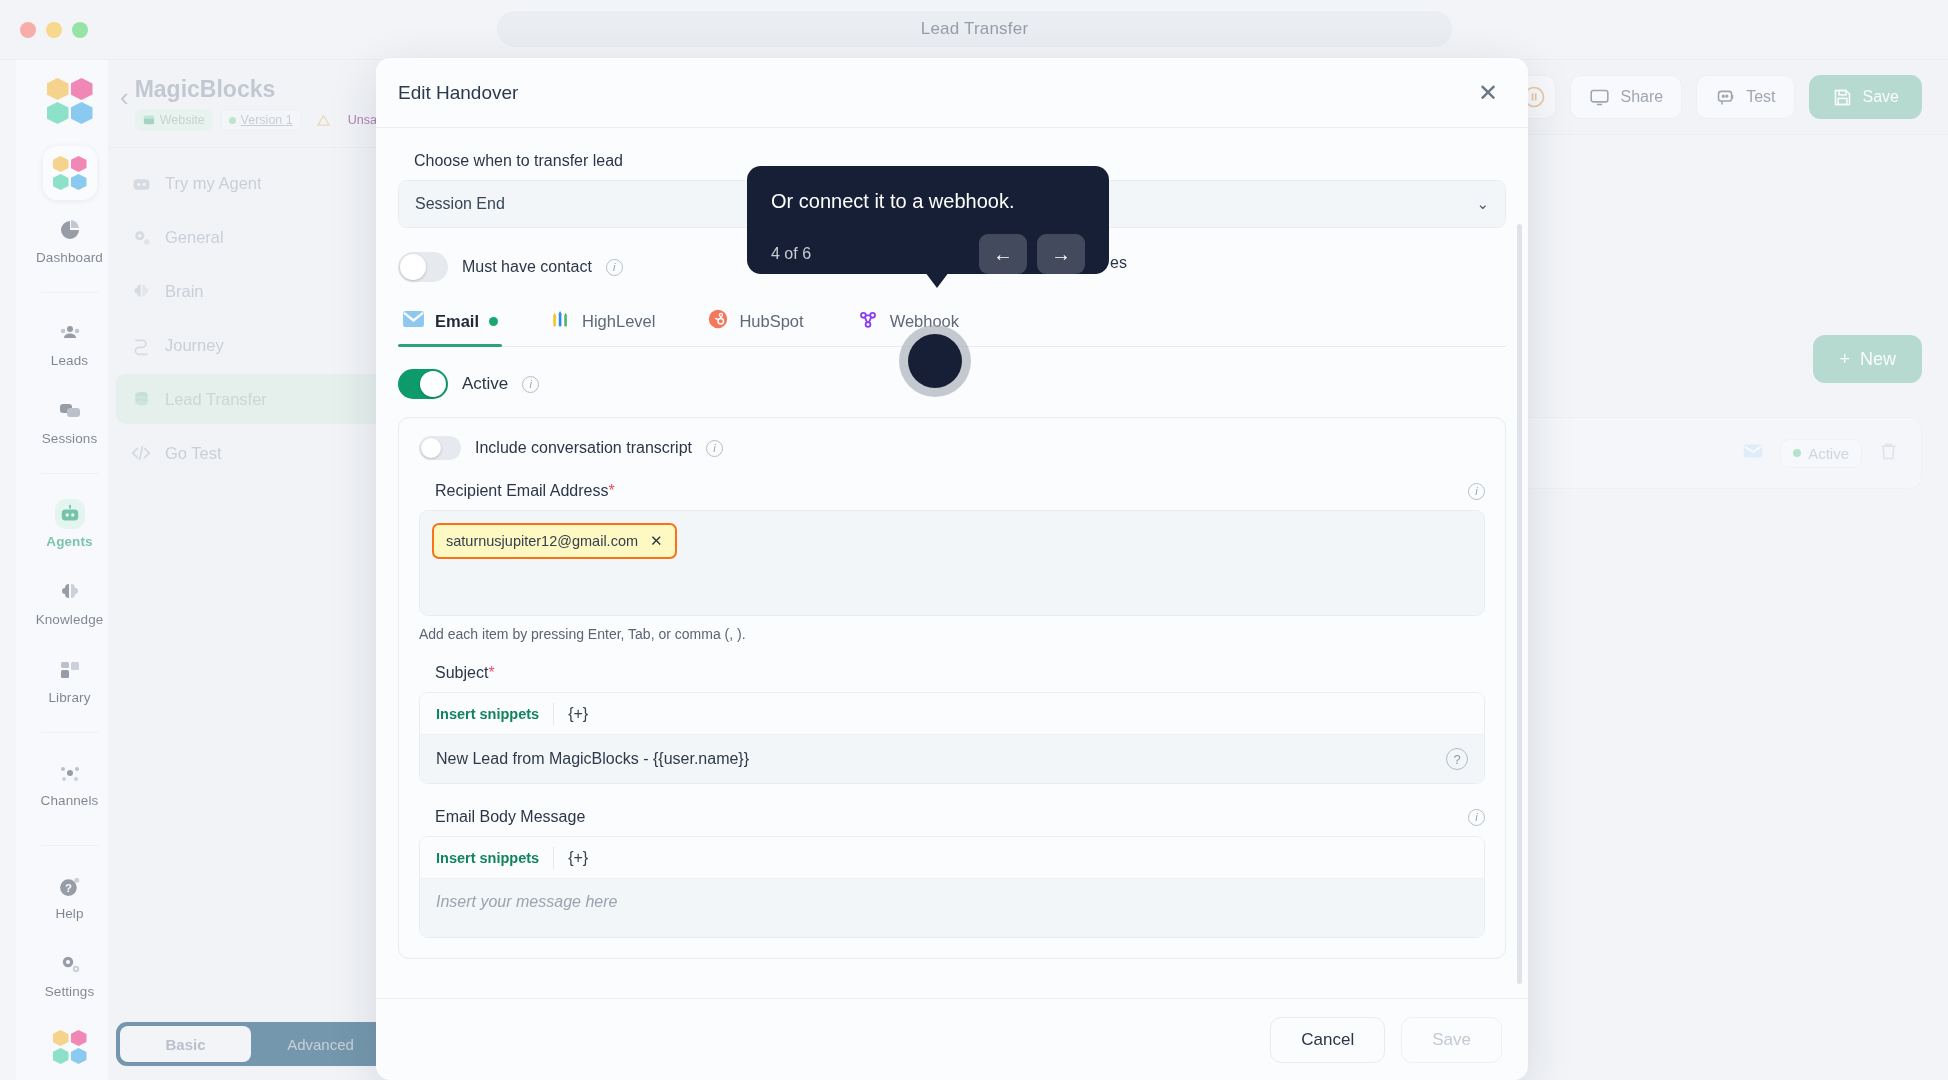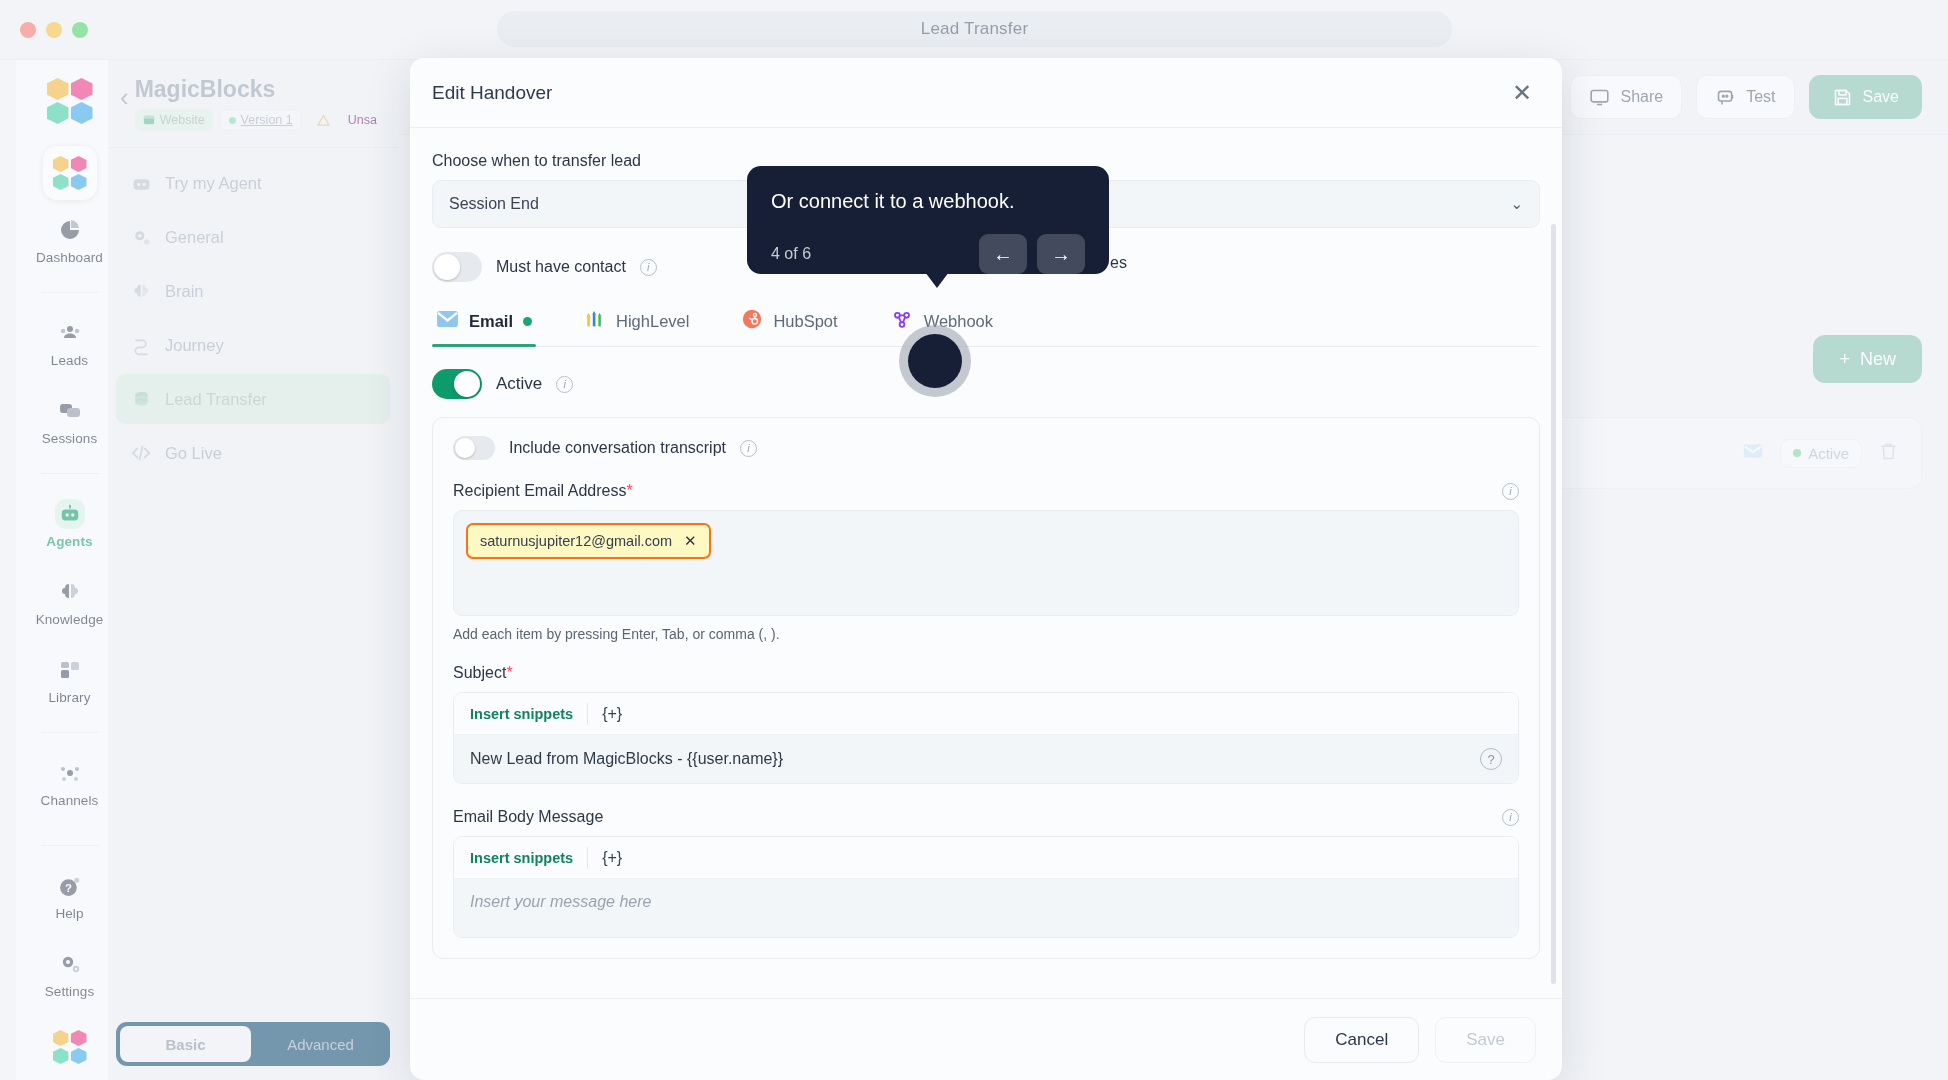--- a/index.html
+++ b/index.html
@@ -118,35 +118,35 @@
   }
   .mini-badge {
     display:flex; align-items:center; gap:7px; font-size:15px; color:#b3bcc7;
     background:#f7f9fb; border:1px solid #eaedf2; padding:5px 12px; border-radius:9px;
   }
   .mini-badge .gdot{ width:8px;height:8px;border-radius:50%;background:#7fd3a5; }
 
   
   .overlay { position:absolute; inset:0; background:rgba(245,247,250,.45); }
   .modal {
-    position:absolute; left:410px; top:58px; width:1152px; height:1022px;
+    position:absolute; left:376px; top:58px; width:1152px; height:1022px;
     background:#fbfcfd; border-radius:14px;
     box-shadow:0 12px 48px rgba(20,30,50,.13);
     display:flex; flex-direction:column; overflow:hidden;
   }
   .modal-head {
     height:70px; flex:0 0 70px; display:flex; align-items:center;
     justify-content:space-between; padding:0 30px 0 22px;
     border-bottom:1px solid #edf0f3;
   }
   .modal-title { font-size:19px; color:#2c3a4e; }
   .close-x { font-size:24px; color:#6b7684; cursor:pointer; line-height:1; }
   .modal-body { flex:1; overflow:hidden; position:relative; padding:24px 22px 0; }
 
-  .field-label { font-size:16px; color:#2b3648; margin-bottom:10px; }
+  .field-label { font-size:16px; color:#2b3648; margin-bottom:10px;margin-left:16px; }
   .req { color:#ef4a6b; }
   .select {
     height:48px; background:#f3f6f9; border:1px solid #e9edf2; border-radius:9px;
     display:flex; align-items:center; justify-content:space-between;
     padding:0 16px; font-size:16px; color:#394656; cursor:pointer;
   }
   .chev { color:#4a5566; font-size:15px; }
 
   .toggle-row { display:flex; align-items:center; gap:14px; margin-top:24px; }
   .tgl { width:42px; height:24px; border-radius:12px; background:#e6e9ee; position:relative; cursor:pointer; }
@@ -448,21 +448,21 @@
           </svg>
       </span>
       <span>Lead Transfer</span>
     </div>
     <div class="panel-item">
       <span class="pic">
         <svg width="22" height="22" viewBox="0 0 24 24" fill="none" stroke="#96a0ad" stroke-width="2" stroke-linecap="round">
             <path d="M8 7 3 12l5 5M16 7l5 5-5 5M13.5 5l-3 14"></path>
           </svg>
       </span>
-      <span>Go Live</span>
+      <span>Go Test</span>
     </div>
 
     <div class="basicadv">
       <div class="ba-tab on">Basic</div>
       <div class="ba-tab">Advanced</div>
     </div>
   </div>
 
   <div class="bgmain">
     <div class="bg-topbar">

